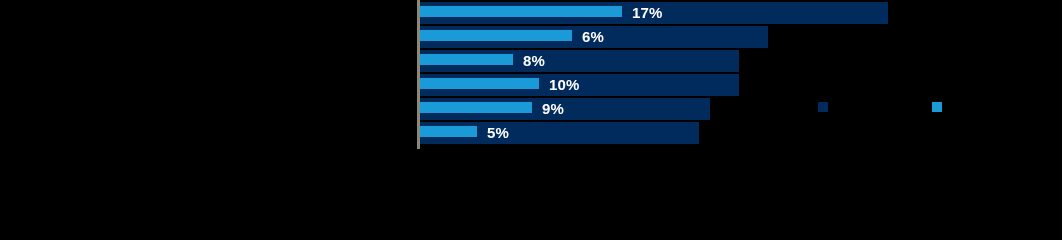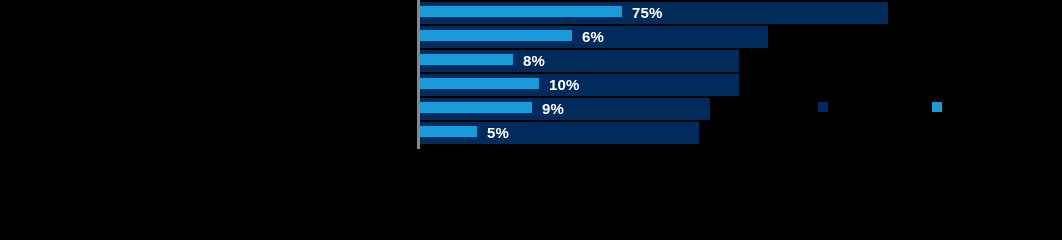--- a/index.html
+++ b/index.html
@@ -70,21 +70,21 @@
 <body>
 
 <div id="chart-root" style="background: rgb(0, 0, 0);">
 
   <div id="axis-line" style="left: 417px; background: rgb(140, 136, 120);"></div>
 
   <div id="bars-container">
       <div class="bar-row" style="top: 2px; left: 420px; width: 468px;">
         <div class="bar-bg" style="width: 468px; background: rgb(0, 43, 92);"></div>
         <div class="bar-fg" style="width: 202px; background: rgb(27, 154, 216);"></div>
-        <div class="bar-label" style="left: 212px; color: rgb(255, 255, 255);">75%</div>
+        <div class="bar-label" style="left: 212px; color: rgb(255, 255, 255);">17%</div>
       </div>
       <div class="bar-row" style="top: 26px; left: 420px; width: 348px;">
         <div class="bar-bg" style="width: 348px; background: rgb(0, 43, 92);"></div>
         <div class="bar-fg" style="width: 152px; background: rgb(27, 154, 216);"></div>
         <div class="bar-label" style="left: 162px; color: rgb(255, 255, 255);">6%</div>
       </div>
       <div class="bar-row" style="top: 50px; left: 420px; width: 319px;">
         <div class="bar-bg" style="width: 319px; background: rgb(0, 43, 92);"></div>
         <div class="bar-fg" style="width: 93px; background: rgb(27, 154, 216);"></div>
         <div class="bar-label" style="left: 103px; color: rgb(255, 255, 255);">8%</div>

